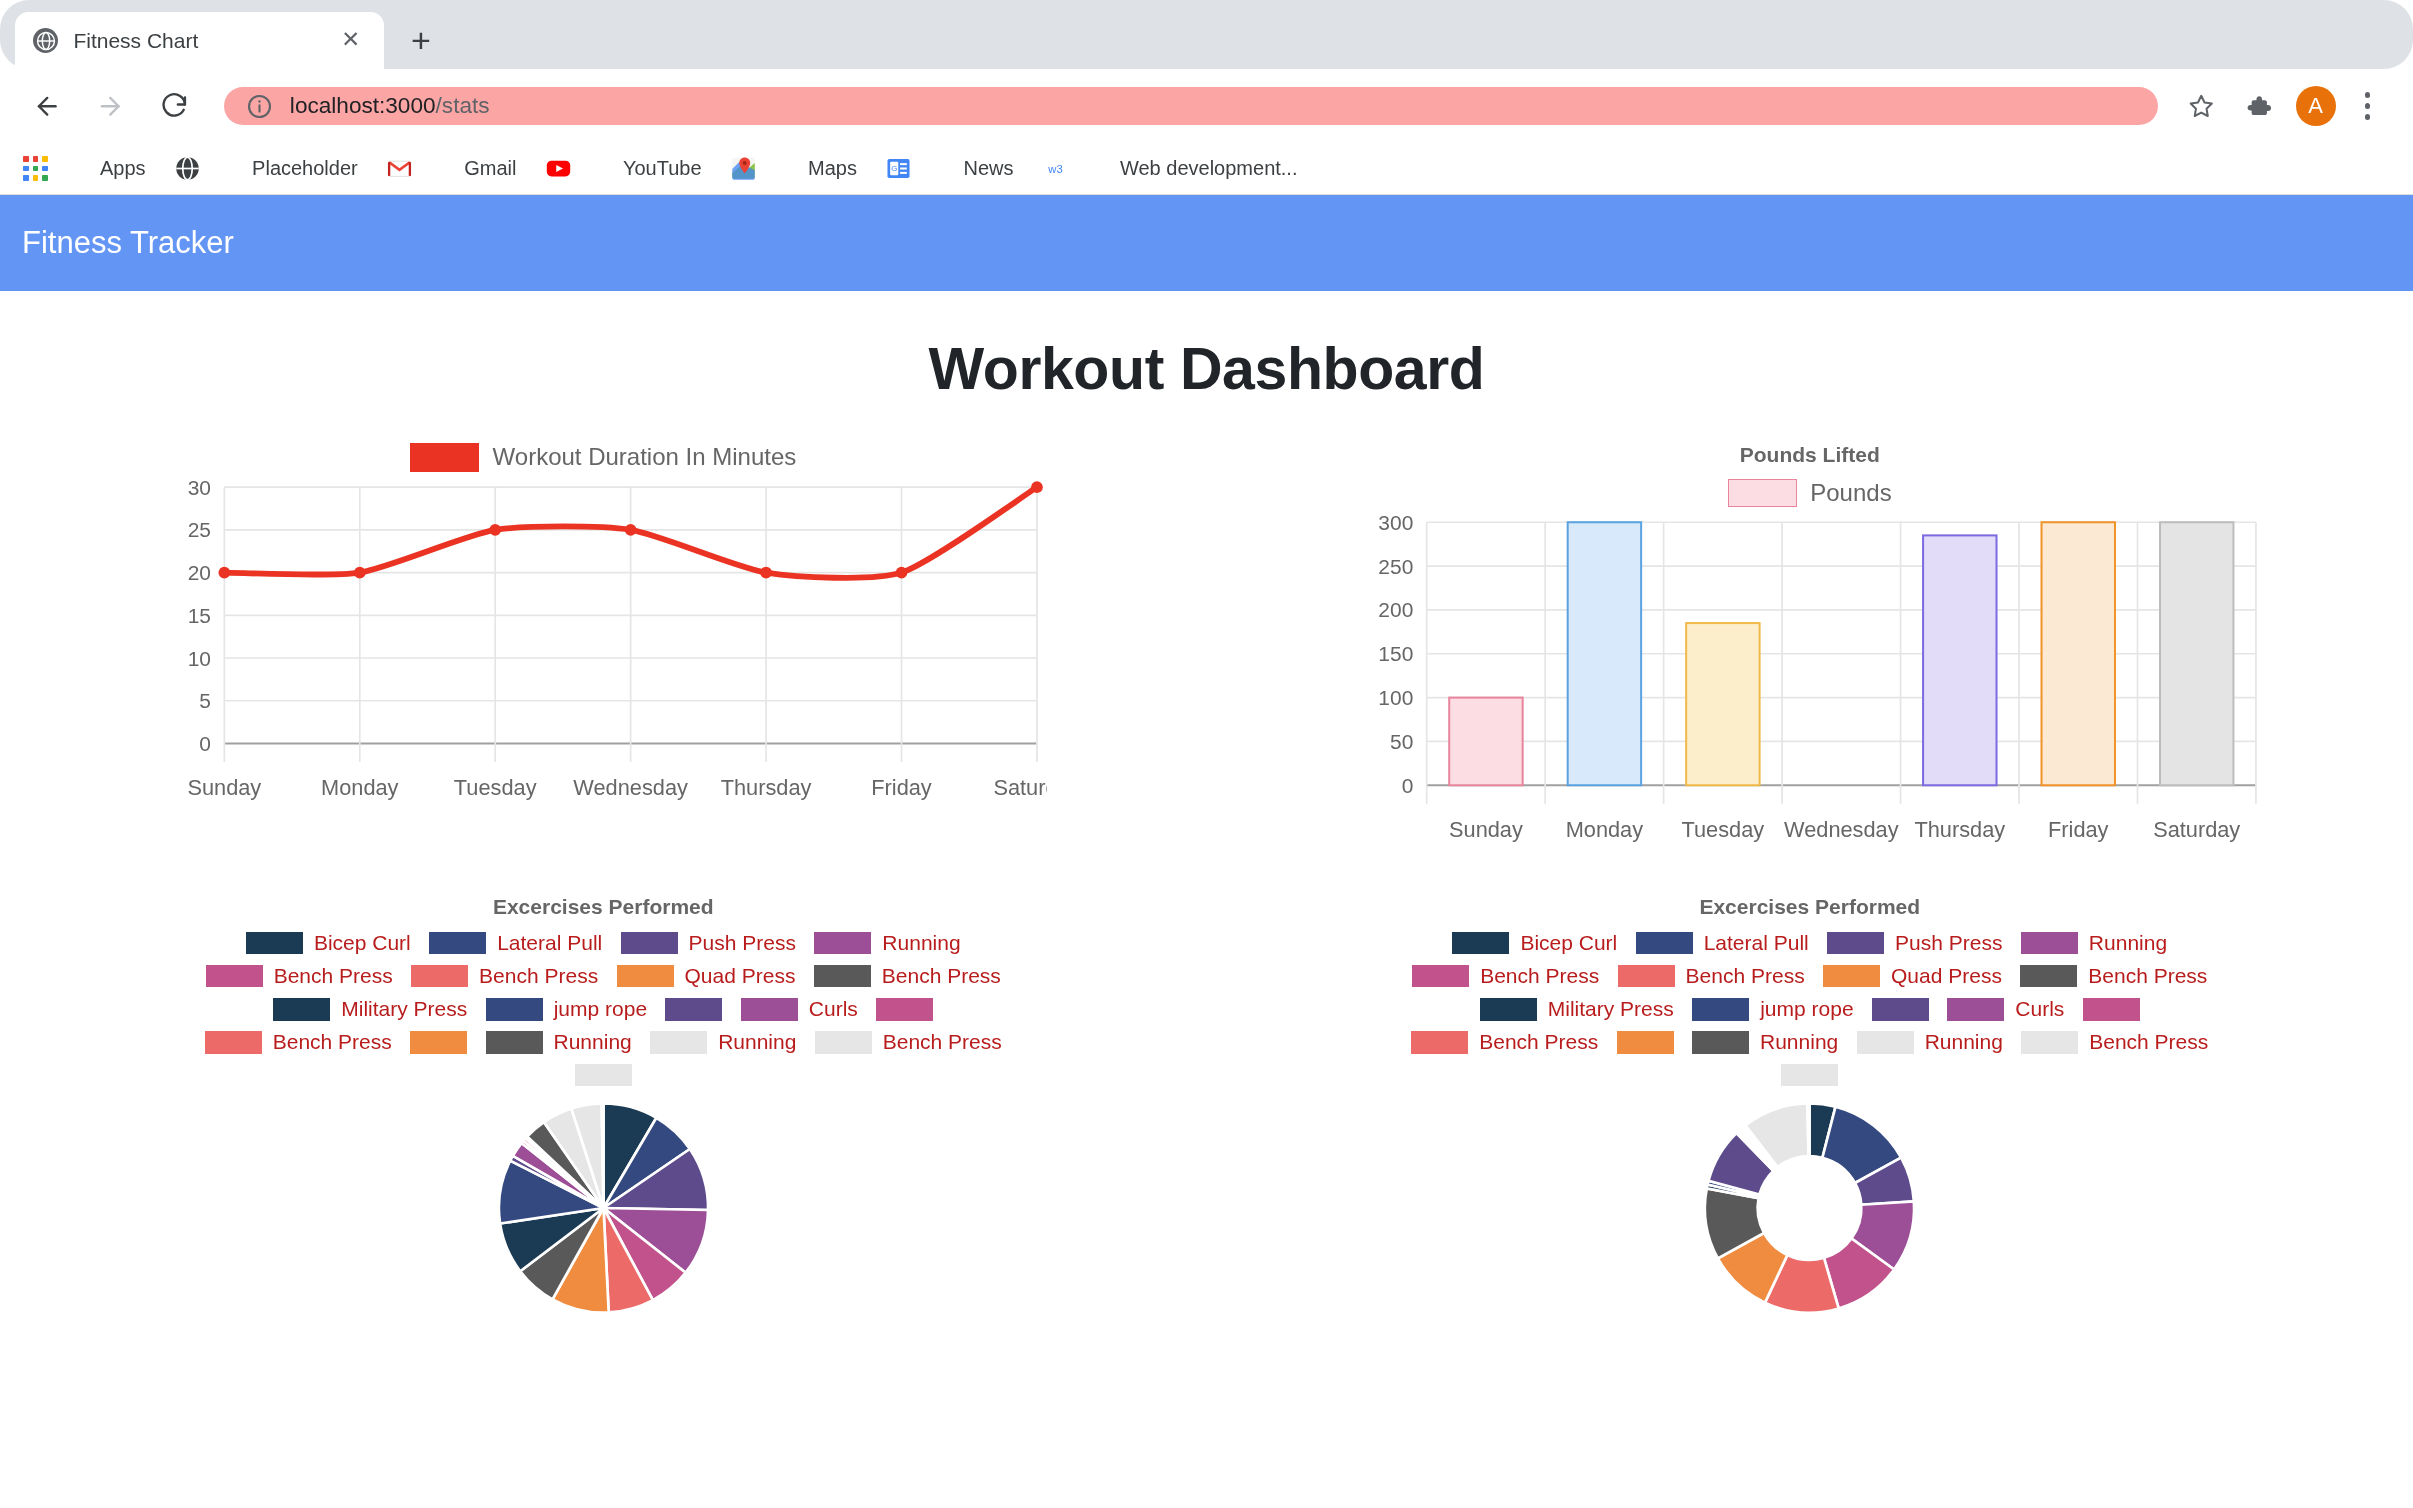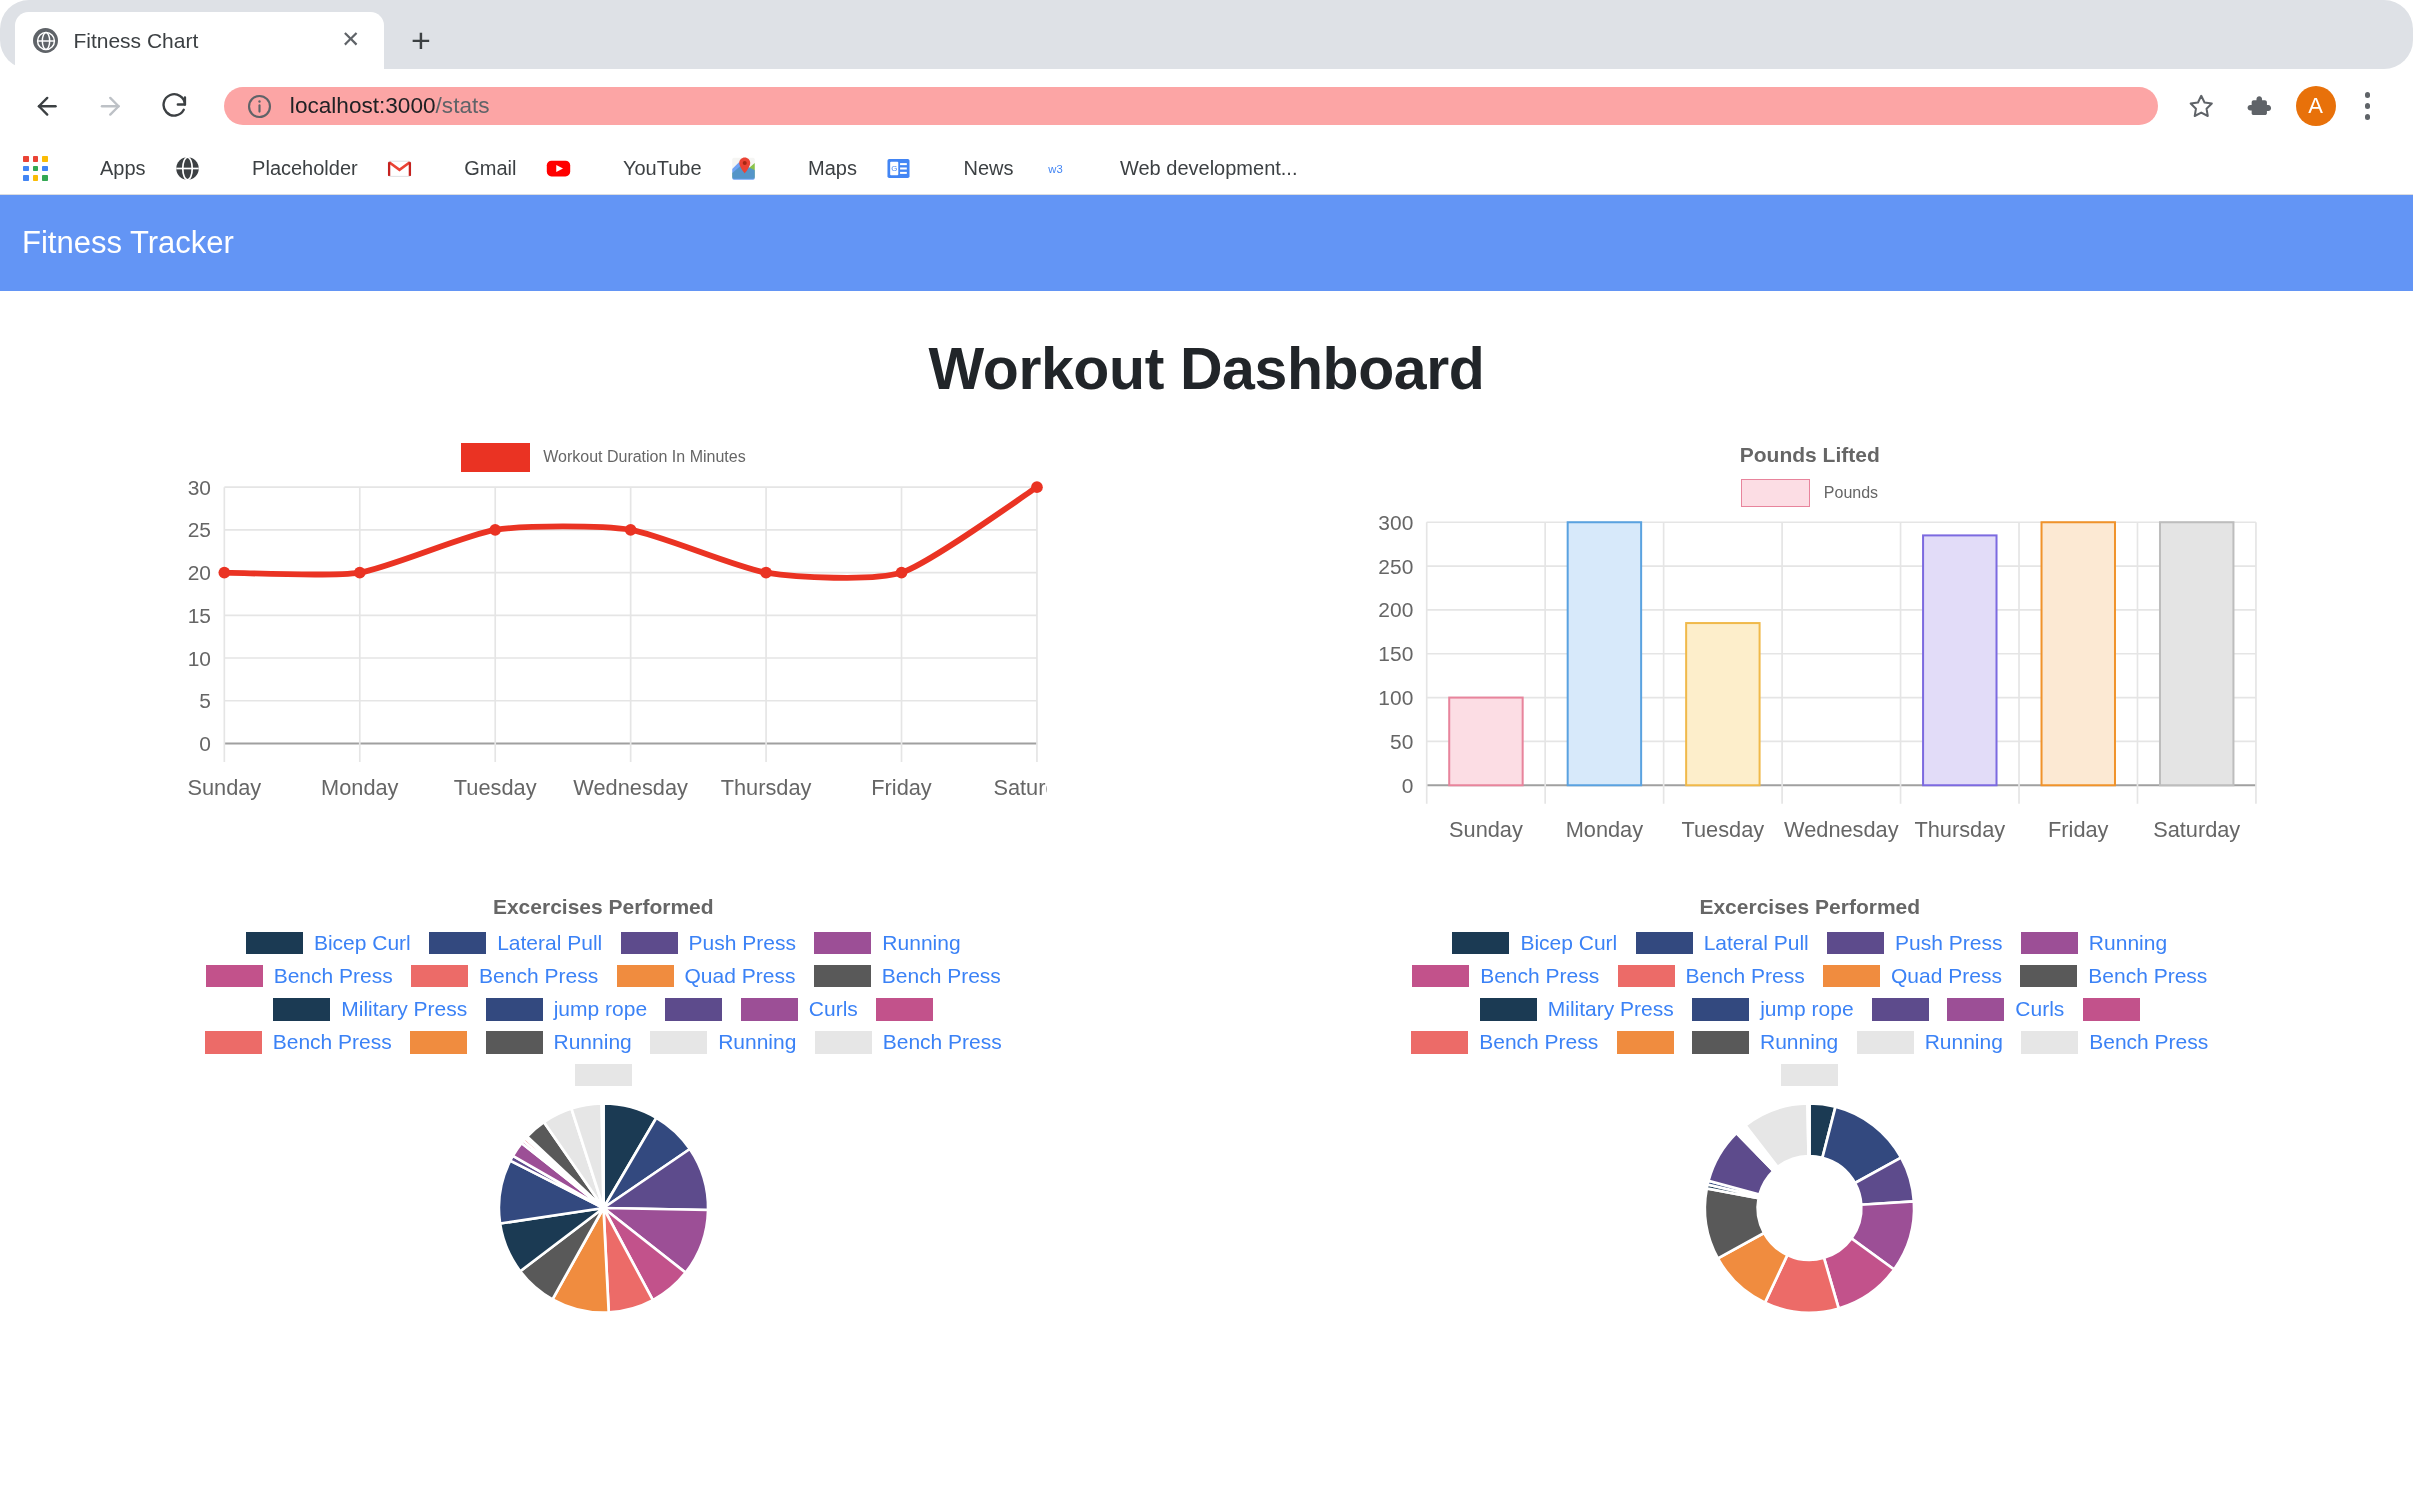--- a/index.html
+++ b/index.html
@@ -139,28 +139,28 @@
   .cell { position: relative; }
 
   .chart-title {
     text-align: center; font-size: 21px; font-weight: bold;
     color: #666666; margin-bottom: 11.7px;
   }
 
   
   .flat-legend { display: flex; justify-content: center; align-items: center; gap: 13.4px; margin-bottom: 5px;}
   .flat-legend .swatch { width: 69px; height: 28.5px; }
-  .flat-legend .lbl { font-size: 16px; color: #666666; }
+  .flat-legend .lbl { font-size: 24px; color: #666666; }
 
   
   .pie-legend { width: 905px; margin: 0 auto; }
   .pl-row { display: flex; justify-content: center; align-items: center; margin-bottom: 9.2px; }
   .pl-item { display: flex; align-items: center; margin: 0 9.2px; }
   .pl-sw { width: 57px; height: 22.6px; flex: 0 0 auto; }
-  .pl-lb { font-size: 21px; color: #3b82f6; margin-left: 11px; white-space: nowrap; }
+  .pl-lb { font-size: 21px; color: #b91c1c; margin-left: 11px; white-space: nowrap; }
   .pl-lb:empty { margin-left: 0; }
 
   svg.chart { display: block; margin: 0 auto; }
 
   .gridline { stroke: #e5e5e5; stroke-width: 2; }
   .axisline { stroke: #a0a0a0; stroke-width: 2.5; }
   .ticklabel { font-family: "Liberation Sans", sans-serif; fill: #666666; }
 </style>
 </head>
 <body>

